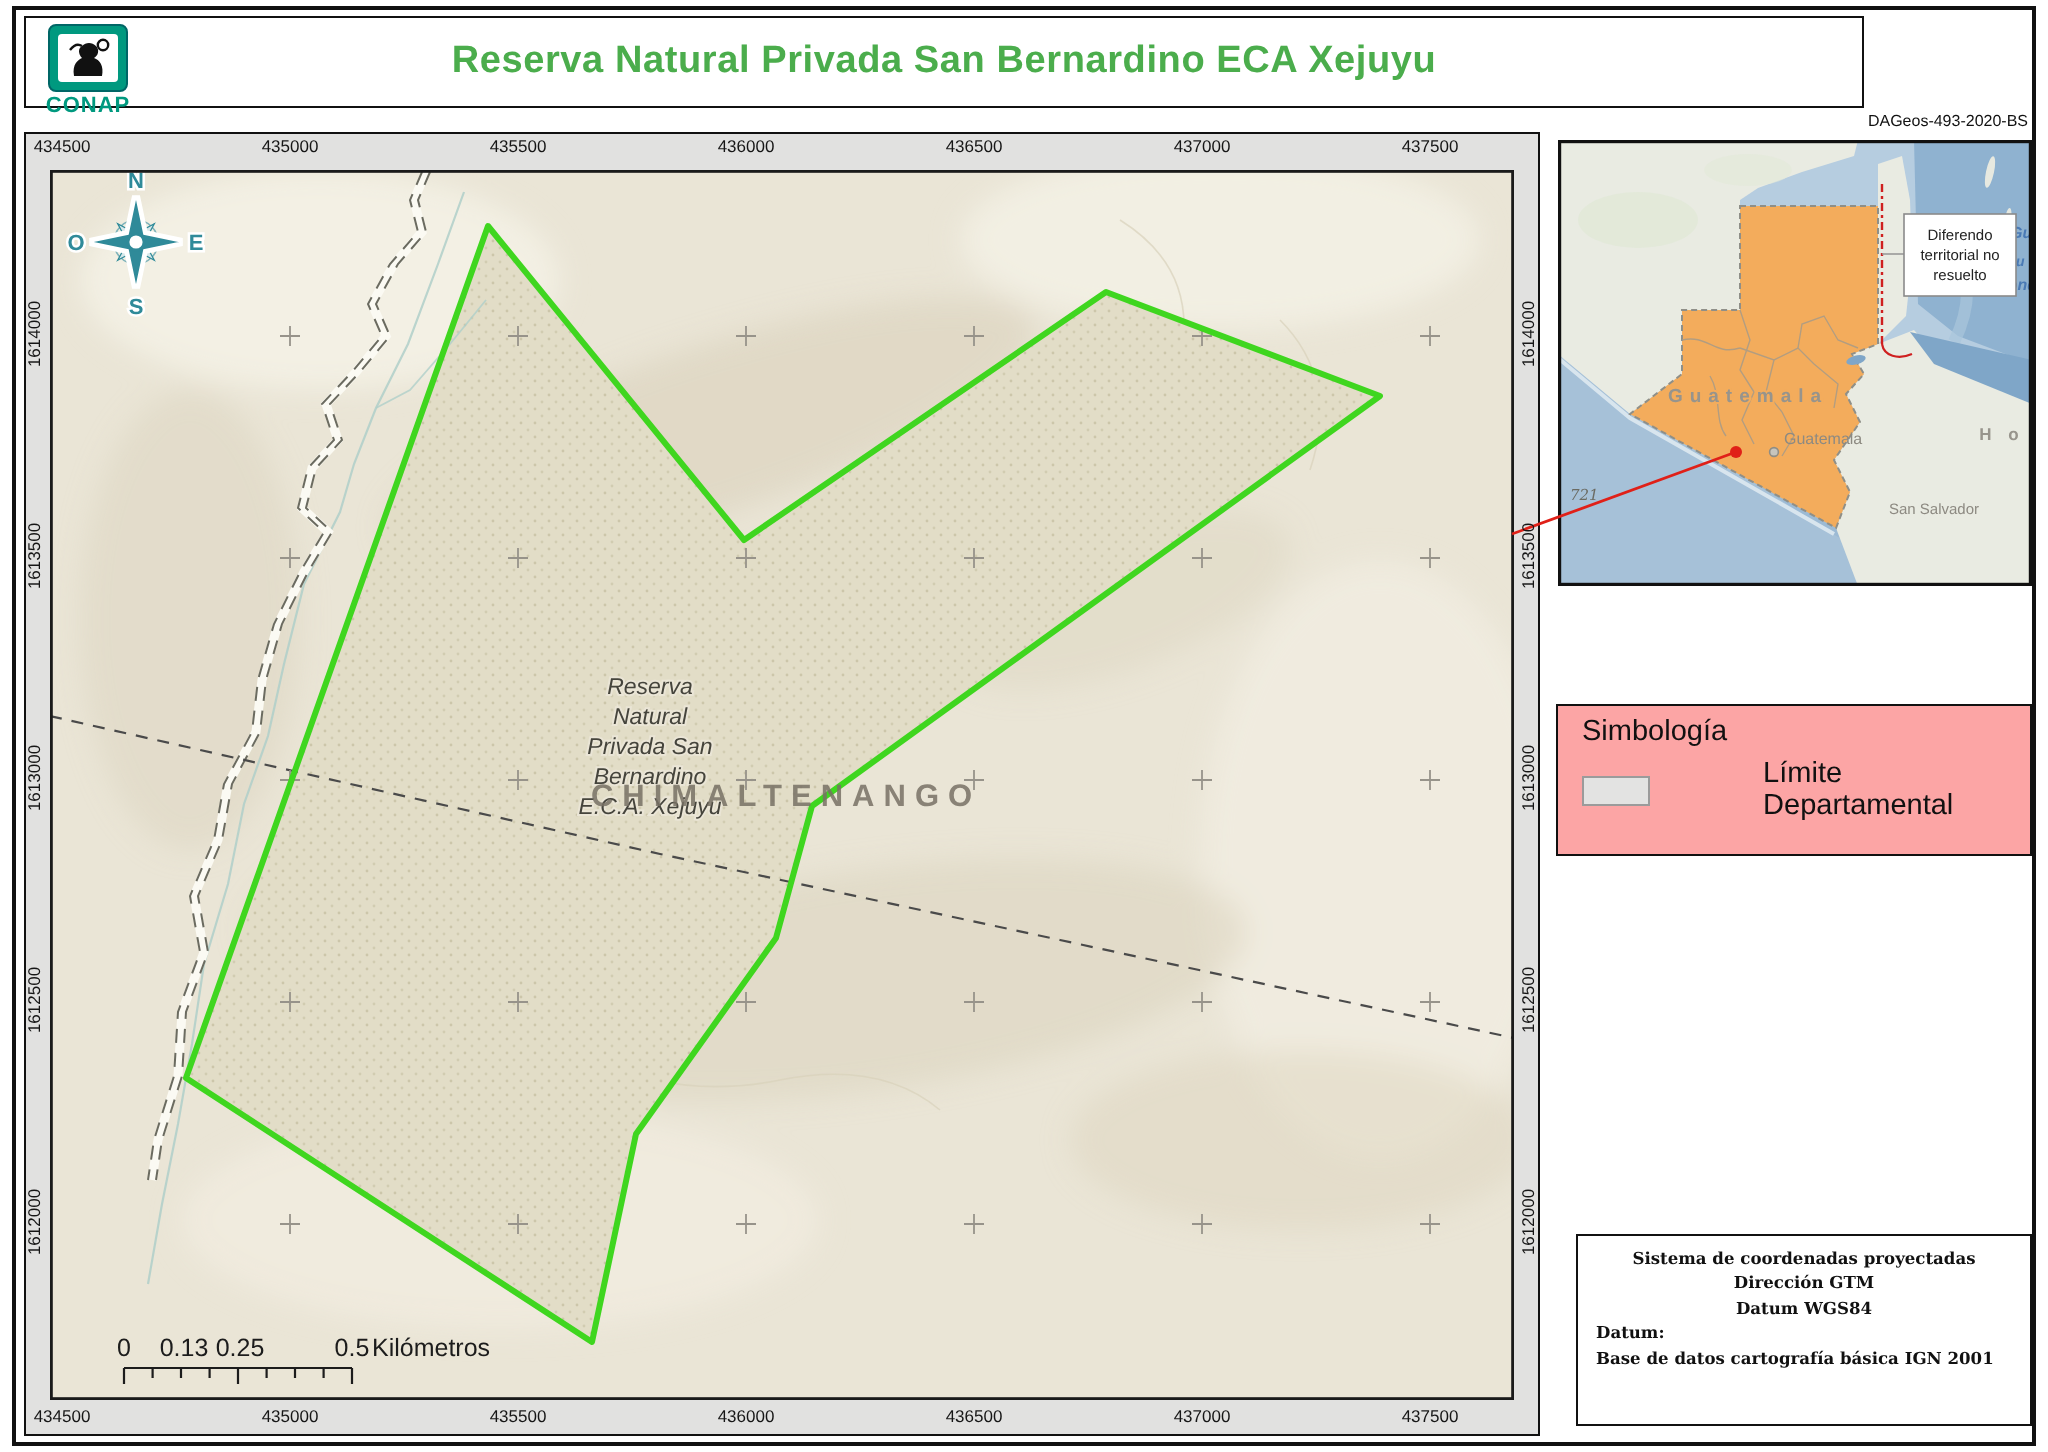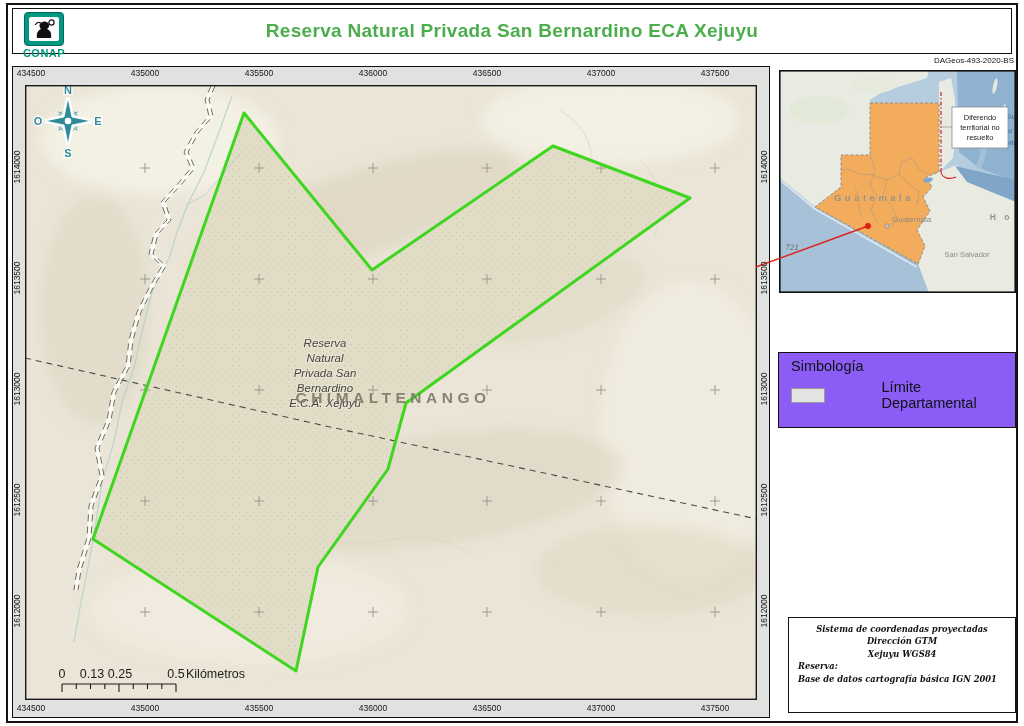--- a/index.html
+++ b/index.html
@@ -1,49 +1,49 @@
 <!DOCTYPE html>
 <html><head>
 <meta charset="utf-8">
 <style>
   html,body{margin:0;padding:0;background:#ffffff;}
   .page{position:relative;width:1024px;height:726px;background:#ffffff;overflow:hidden;
         font-family:"Liberation Sans",sans-serif;}
   .frame{position:absolute;left:6px;top:3px;width:1008px;height:716px;border:2px solid #111;}
   
-  .header{position:absolute;left:12px;top:8px;width:1000px;height:46px;border:1.5px solid #111;
+  .header{position:absolute;left:12px;top:8px;width:920px;height:46px;border:1.5px solid #111;
           background:#fff;box-sizing:border-box;}
   .title{position:absolute;left:0;top:0;width:100%;height:46px;line-height:44px;text-align:center;
          font-size:19px;font-weight:bold;color:#4bad4c;letter-spacing:.3px;}
   .logo-wrap{position:absolute;left:8px;top:3px;width:46px;text-align:center;}
   .logo-box{width:38px;height:32px;margin:0 auto;background:#00997f;border:1px solid #066;border-radius:4px;
             display:flex;align-items:center;justify-content:center;}
   .logo-inner{width:30px;height:24px;background:#fff;border-radius:2px;display:flex;align-items:center;justify-content:center;}
   .logo-label{font-size:11px;font-weight:bold;color:#00997f;letter-spacing:.5px;margin-top:1px;}
   .doc-code{position:absolute;right:10px;top:56px;font-size:8px;color:#111;}
   
   .main-panel{position:absolute;left:12px;top:66px;width:758px;height:652px;border:1.5px solid #111;
               background:#e1e1e0;box-sizing:border-box;}
   .gridlab{position:absolute;width:60px;text-align:center;font-size:8.5px;color:#161616;}
   .gridlab.rot{transform:rotate(-90deg);}
   svg text{font-family:"Liberation Sans",sans-serif;}
   .serifit{font-family:"DejaVu Serif","Liberation Serif",serif;font-style:italic;}
   
   .legend{position:absolute;left:778px;top:352px;width:238px;height:76px;border:1.5px solid #111;
-          background:#8b5cf6;box-sizing:border-box;padding:5px 12px;}
+          background:#fca5a5;box-sizing:border-box;padding:5px 12px;}
   .legend-title{font-size:14.5px;color:#111;}
   .legend-item{display:flex;align-items:center;margin-top:5px;}
   .swatch{width:38px;height:15px;box-sizing:border-box;margin-right:13px;background:#e3e3e2;}
   .swatch.dep{border:1.5px solid #9b9b9b;}
   .swatch.prot{border:3px solid #3fd61f;}
   .legend-item-label{font-size:14.5px;color:#111;margin-left:44px;}
   
   .info{position:absolute;left:788px;top:617px;width:228px;height:96px;border:1.5px solid #111;background:#fff;
         box-sizing:border-box;padding:5px 9px;font-family:"DejaVu Serif","Liberation Serif",serif;
-        font-style:italic;font-weight:bold;font-size:8.3px;line-height:1.5;color:#111;}
+        font-weight:bold;font-size:8.3px;line-height:1.5;color:#111;}
   .info .ctr{text-align:center;}
   .info .src{text-align:justify;}
   .overlay{position:absolute;left:0;top:0;pointer-events:none;}
 </style>
 </head>
 <body>
 
 <div class="page" id="page">
   <div class="frame"></div>
 
@@ -248,22 +248,22 @@
     <div class="legend-title">Simbología</div>
     <div class="legend-item">
       <div class="swatch dep"></div>
       <div class="legend-item-label">Límite Departamental</div>
     </div>
   </div>
 
   <div class="info">
     <div class="ctr">Sistema de coordenadas proyectadas</div>
     <div class="ctr">Dirección GTM</div>
-    <div class="ctr">Xejuyu WGS84</div>
-    <div>Reserva:</div>
+    <div class="ctr">Datum WGS84</div>
+    <div>Datum:</div>
     <div class="src">Base de datos cartografía básica IGN 2001</div>
   </div>
 <div class="gridlab" style="left: 1px; top: 68px;">434500</div>
     <div class="gridlab" style="left: 1px; top: 703px;">434500</div>
     <div class="gridlab" style="left: 115px; top: 68px;">435000</div>
     <div class="gridlab" style="left: 115px; top: 703px;">435000</div>
     <div class="gridlab" style="left: 229px; top: 68px;">435500</div>
     <div class="gridlab" style="left: 229px; top: 703px;">435500</div>
     <div class="gridlab" style="left: 343px; top: 68px;">436000</div>
     <div class="gridlab" style="left: 343px; top: 703px;">436000</div>

